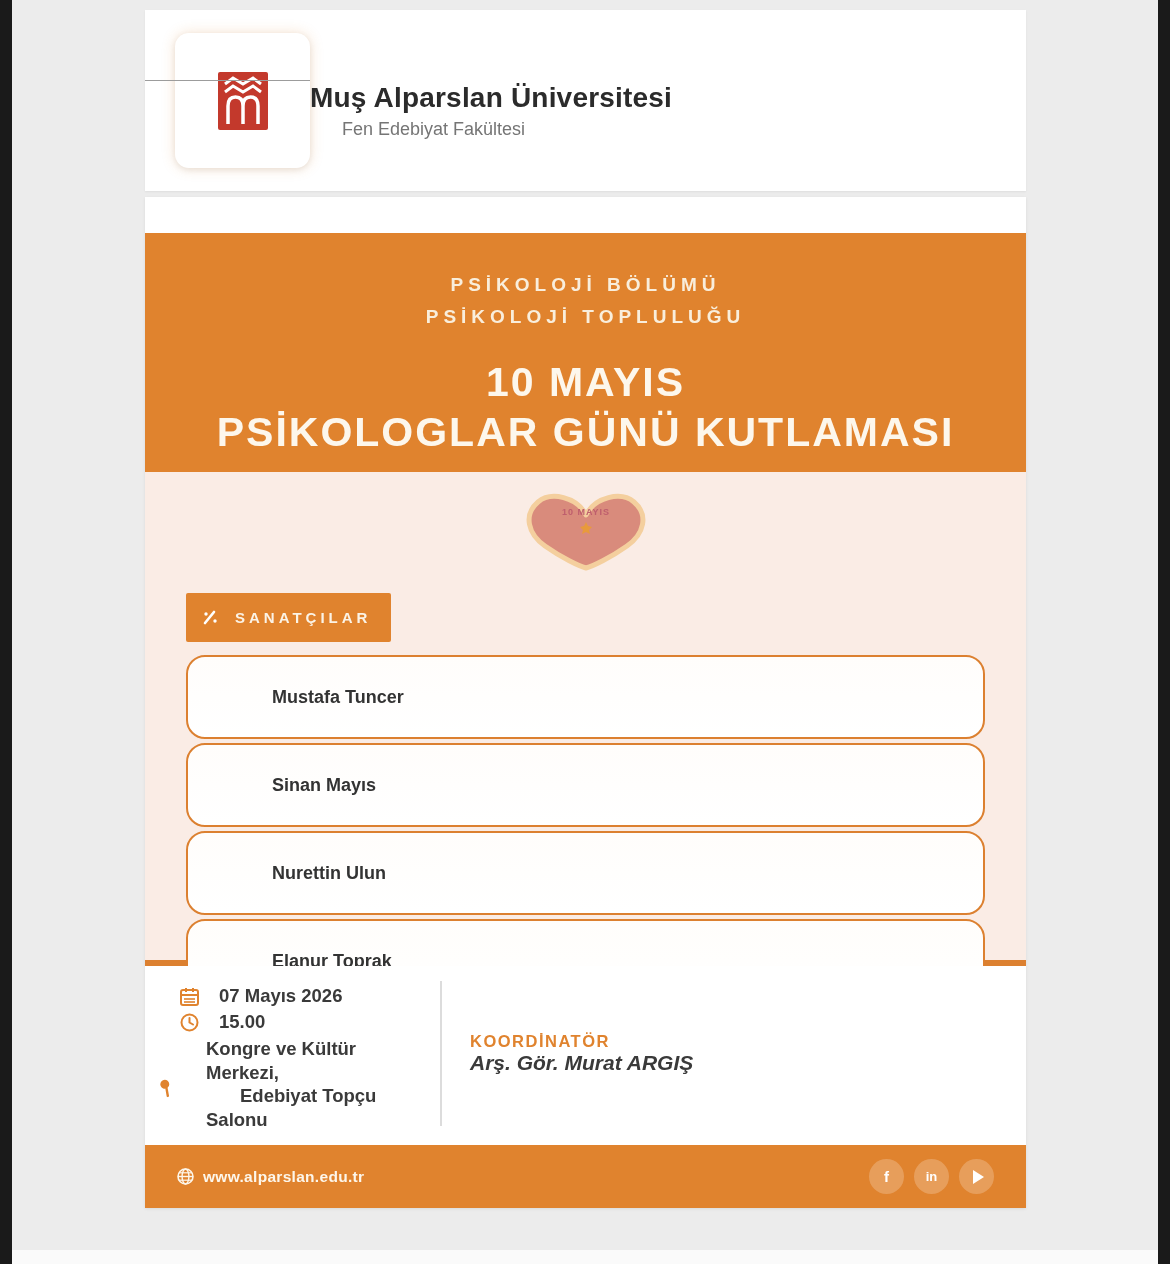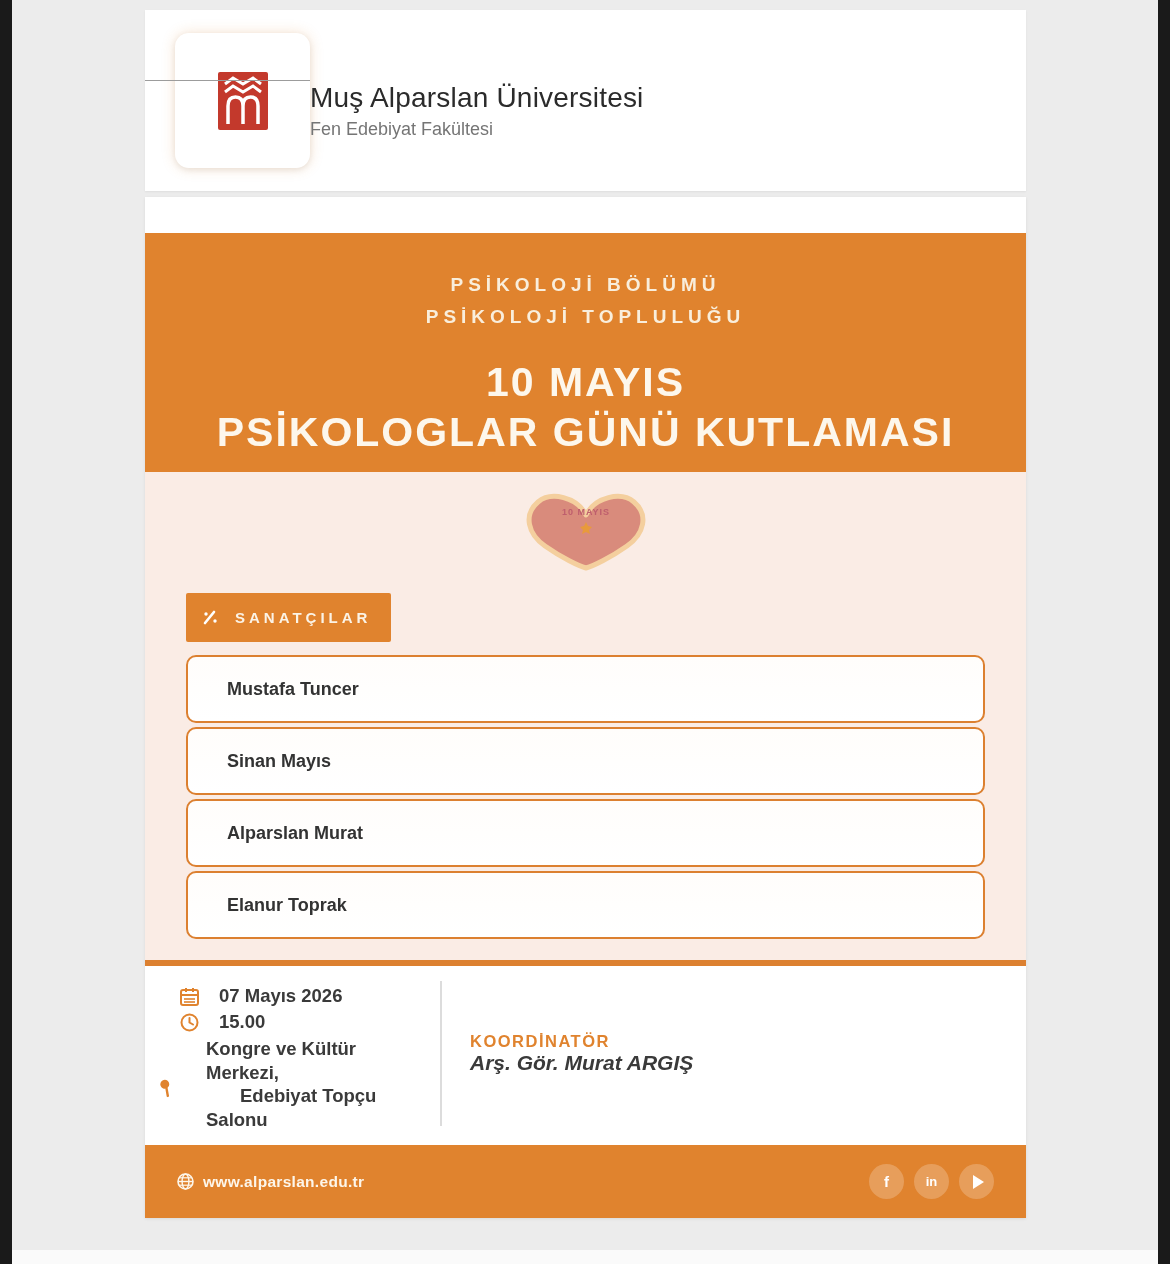--- a/index.html
+++ b/index.html
@@ -20,22 +20,22 @@
   .header-card { position:relative; height:181px; background:#ffffff;
                  box-shadow:0 1px 2px rgba(0,0,0,0.06); }
   .logo-line { position:absolute; left:0; top:70px; width:165px; height:1px;
                background:#9c9c9c; z-index:2; }
   .logo-card { position:absolute; left:30px; top:23px; width:135px; height:135px;
                background:#fff; border-radius:14px; z-index:1;
                box-shadow:0 0 14px rgba(224,131,46,0.22), 0 2px 6px rgba(0,0,0,0.08);
                display:flex; align-items:center; justify-content:center; }
   .emblem { width:50px; height:58px; position:relative; z-index:3; }
   .header-text { position:absolute; left:165px; top:72px; z-index:3; }
-  .uni-title { font-size:28px; font-weight:normal; color:#2b2b2b; letter-spacing:0.2px; }
-  .uni-sub   { font-size:18px; color:#757575; margin-top:5px; }
+  .uni-title { font-size:28px; font-weight:bold; color:#2b2b2b; letter-spacing:0.2px; }
+  .uni-sub   { font-size:18px; color:#757575; margin-top:5px;padding-left:32px; }
 
   
   .poster-card { margin-top:6px; background:#ffffff;
                  box-shadow:0 1px 3px rgba(0,0,0,0.08); }
   .top-pad { height:36px; background:#fff; }
 
   .banner { height:239px; background:var(--orange,#e0832e); text-align:center;
             padding-top:41px; }
   .banner-small { font-size:19px; font-weight:bold; letter-spacing:5px;
                   color:var(--banner_text,#f9eedc); }
@@ -45,23 +45,23 @@
 
   .pink { height:488px; background:var(--pink,#faece5); position:relative; }
   .heart-wrap { padding-top:17px; text-align:center; }
 
   .chip { display:inline-flex; align-items:center; gap:16px; height:49px;
           margin:16px 0 0 41px; padding:0 20px 0 16px;
           background:var(--orange,#e0832e); border-radius:2px; }
   .chip-label { font-size:15px; font-weight:bold; letter-spacing:4px; color:#fbf3e6; }
 
   .artist-list { margin:13px 41px 0 41px; }
-  .artist-box { height:68px; margin-bottom:4px; background:linear-gradient(#fffdfb,#ffffff);
-                border:2px solid var(--box_border,#dc8030); border-radius:10px;
-                display:flex; align-items:center; padding-left:39px; }
+  .artist-box { height:84px; margin-bottom:4px; background:linear-gradient(#fffdfb,#ffffff);
+                border:2px solid var(--box_border,#dc8030); border-radius:19px;
+                display:flex; align-items:center; padding-left:84px; }
   .artist-box span { font-size:18px; font-weight:bold; color:var(--text_dark,#333); }
 
   .orange-divider { height:6px; background:var(--box_border,#dc8030); }
 
   .info { position:relative; height:179px; background:#fff; }
   .info-left { position:absolute; left:35px; top:19px; width:255px; }
   .info-row { display:flex; align-items:center; gap:20px; margin-bottom:4px;
               font-size:18.5px; font-weight:bold; color:#3a3a3a; }
   .info-row .ic { width:19px; height:19px; flex:0 0 19px; }
   .venue { padding-left:26px; font-size:18.5px; font-weight:bold; color:#3a3a3a;
@@ -70,21 +70,21 @@
   .pin-ic { position:absolute; left:-24px; top:40px; width:20px; height:20px;
             transform:rotate(-24deg); }
   .info-divider { position:absolute; left:295px; top:15px; width:2px; height:145px;
                   background:#dcdcdc; }
   .info-right { position:absolute; left:325px; top:66px; }
   .koor-label { font-size:16.5px; font-weight:bold; letter-spacing:1.5px;
                 color:var(--orange,#e0832e); }
   .koor-name { margin-top:0; font-size:21px; font-weight:bold; font-style:italic;
                color:#3a3a3a; }
 
-  .footer { height:73px; background:var(--orange,#e0832e); display:flex;
+  .footer { height:63px; background:var(--orange,#e0832e); display:flex;
             align-items:center; justify-content:space-between; padding:0 32px; }
   .site { display:flex; align-items:center; gap:9px; }
   .site-text { font-size:15.5px; font-weight:bold; color:#fdf6ea; letter-spacing:0.3px; }
   .socials { display:flex; gap:10px; }
   .social-btn { width:35px; height:35px; border-radius:50%; border:none; cursor:pointer;
                 background:rgba(255,255,255,0.22); color:#fff;
                 display:flex; align-items:center; justify-content:center;
                 font-family:inherit; font-weight:bold; font-size:15px; }
   .social-btn.in { font-size:13px; }
   .play-tri { width:0; height:0; border-left:11px solid #fff;
@@ -147,21 +147,21 @@
           <div class="artist-list">
             <div class="artist-box">
               <span>Mustafa Tuncer</span>
             </div>
 
             <div class="artist-box">
               <span>Sinan Mayıs</span>
             </div>
 
             <div class="artist-box">
-              <span>Alparslan Murat</span>
+              <span>Nurettin Ulun</span>
             </div>
 
             <div class="artist-box">
               <span>Elanur Toprak</span>
             </div>
           </div>
           
         </div>
 
         <div class="orange-divider"></div>

